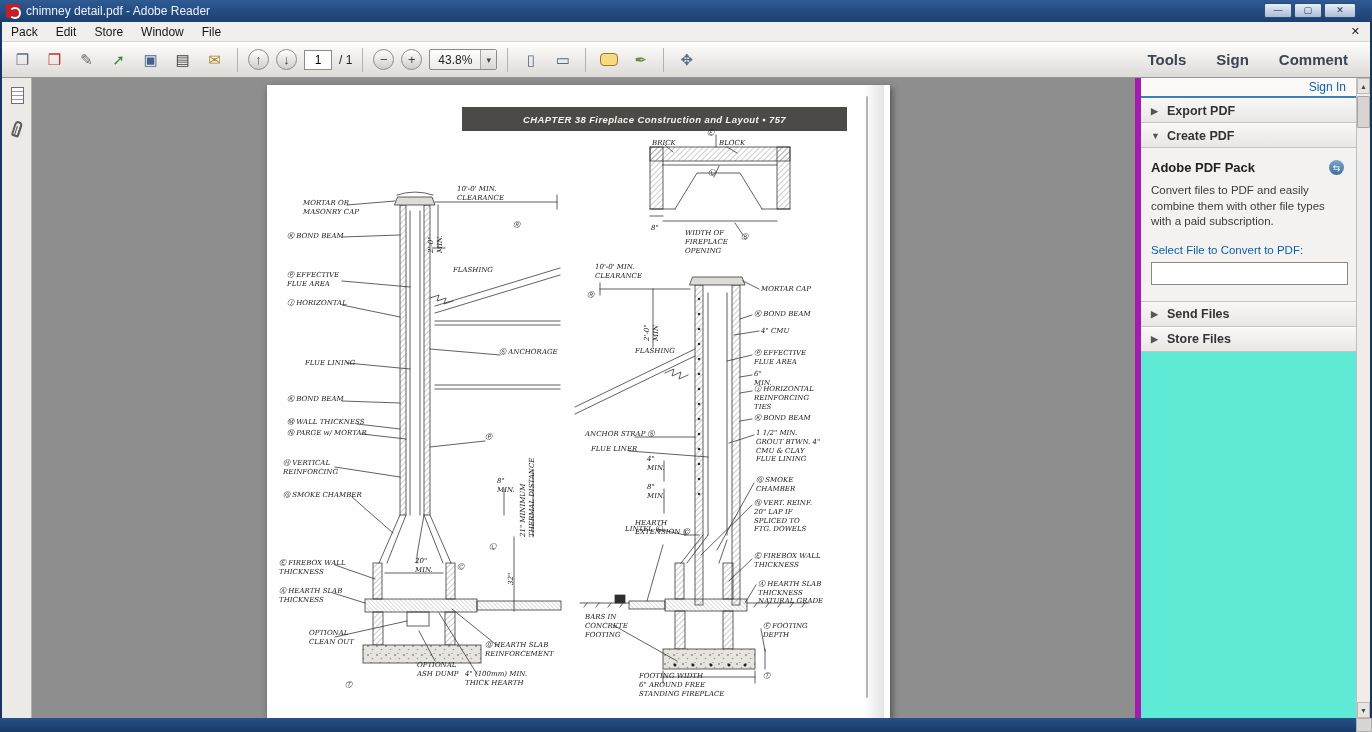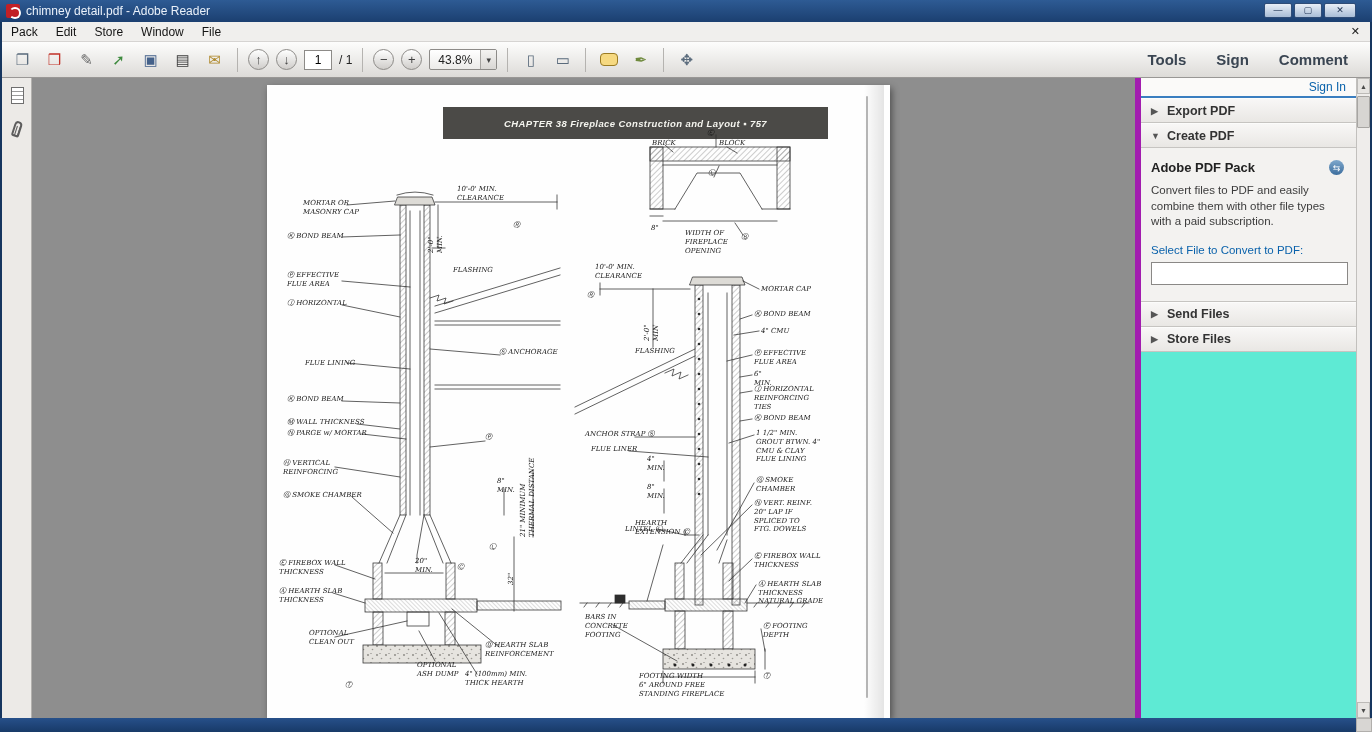--- a/index.html
+++ b/index.html
@@ -68,21 +68,21 @@
     transform:rotate(18deg); position:relative; }
   .clip-ico::after { content:""; position:absolute; left:1px; top:3px; width:2px; height:9px;
     border:1px solid #5d5d5d; border-top:none; }
   
   .docarea { position:absolute; left:32px; top:78px; width:1103px; height:640px;
     background:#8e8e8e; }
   .page { position:absolute; left:235px; top:7px; width:623px; height:633px; background:#fefefe;
     box-shadow:2px 3px 7px rgba(0,0,0,.45); }
   .page::after { content:""; position:absolute; right:6px; top:0; width:20px; height:100%;
     background:linear-gradient(90deg,rgba(0,0,0,0),rgba(0,0,0,.10)); pointer-events:none; }
-  .page-header { position:absolute; left:176px; top:22px; width:385px; height:32px;
+  .page-header { position:absolute; left:195px; top:22px; width:385px; height:24px;
     background:#4b4a47; color:#f4f4ee; font:italic bold 9.5px "Liberation Sans",sans-serif;
     display:flex; align-items:center; justify-content:center; letter-spacing:.4px; }
   .drawing-svg { position:absolute; left:0; top:0; }
   .dlabel { position:absolute; font:italic 7px/1.25 "DejaVu Serif",serif; color:#161616;
     white-space:pre-line; }
   .dlabel.rot { transform-origin:0 0; transform:rotate(-90deg); }
   
   .rpanel { position:absolute; left:1135px; top:78px; width:221px; height:666px;
     background:#5eead4; border-left:6px solid #a21caf; font-size:12px; }
   .signin-row { height:20px; background:#fbfaf9; border-bottom:2px solid #3a7ec0;

